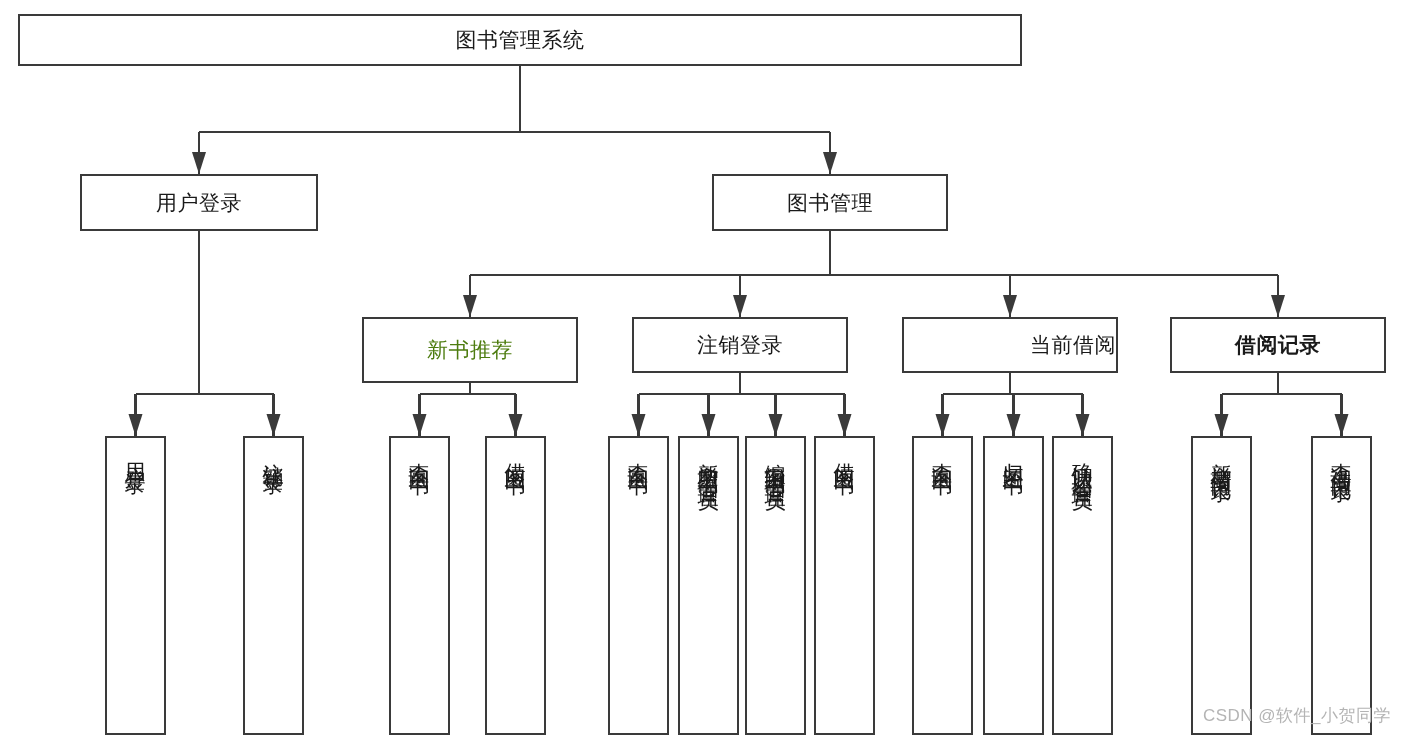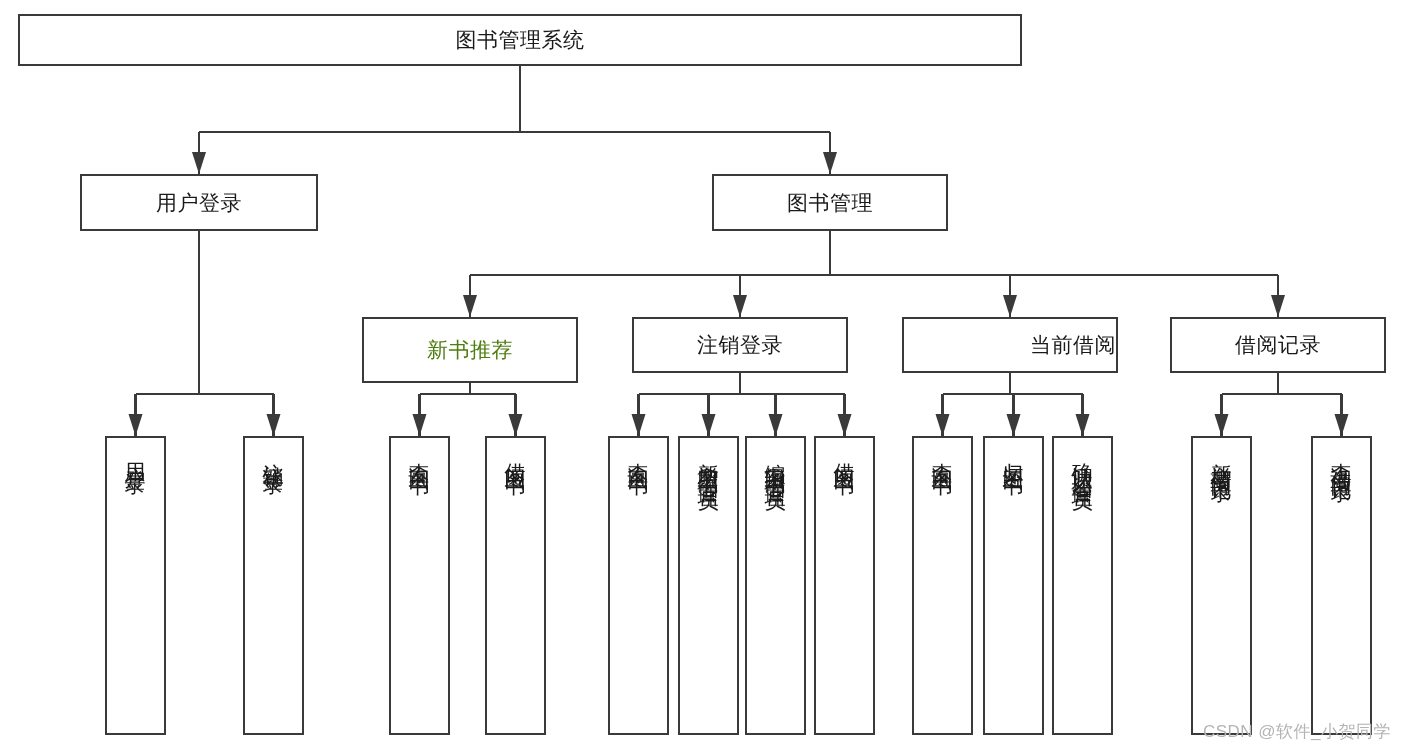--- a/index.html
+++ b/index.html
@@ -53,21 +53,21 @@
   .node.vert .label {
     writing-mode: vertical-rl;
     text-orientation: upright;
     font-size: 21px;
     letter-spacing: 4px;
     line-height: 1.0;
   }
   #watermark {
     position: absolute;
     right: 14px;
-    bottom: 4px;
+    bottom: 20px;
     font-size: 17px;
     color: #b4b4b4;
     letter-spacing: 0.5px;
     white-space: nowrap;
     pointer-events: none;
   }
 </style>
 </head>
 <body>
 
@@ -138,21 +138,21 @@
       </div>
       <div class="node horiz" style="left: 362px; top: 317px; width: 216px; height: 66px; border-color: rgb(58, 58, 58); background: rgb(255, 255, 255); color: #4d7c0f;">
         <span class="label">新书推荐</span>
       </div>
       <div class="node horiz" style="left: 632px; top: 317px; width: 216px; height: 56px; border-color: rgb(58, 58, 58); background: rgb(255, 255, 255); color: rgb(26, 26, 26);">
         <span class="label">注销登录</span>
       </div>
       <div class="node horiz" style="left: 902px; top: 317px; width: 216px; height: 56px; border-color: rgb(58, 58, 58); background: rgb(255, 255, 255); color: rgb(26, 26, 26); justify-content: flex-end;">
         <span class="label">当前借阅</span>
       </div>
-      <div class="node horiz" style="left: 1170px; top: 317px; width: 216px; height: 56px; border-color: rgb(58, 58, 58); background: rgb(255, 255, 255); color: rgb(26, 26, 26);">
+      <div class="node horiz" style="left: 1170px; top: 317px; width: 216px; height: 56px; border-color: rgb(58, 58, 58); background: rgb(255, 255, 255); color: rgb(26, 26, 26); font-weight: bold;">
         <span class="label">借阅记录</span>
       </div>
       <div class="node vert" style="left: 105px; top: 436px; width: 61px; height: 299px; border-color: rgb(58, 58, 58); background: rgb(255, 255, 255); color: rgb(26, 26, 26);">
         <span class="label">用户登录</span>
       </div>
       <div class="node vert" style="left: 243px; top: 436px; width: 61px; height: 299px; border-color: rgb(58, 58, 58); background: rgb(255, 255, 255); color: rgb(26, 26, 26);">
         <span class="label">注销登录</span>
       </div>
       <div class="node vert" style="left: 389px; top: 436px; width: 61px; height: 299px; border-color: rgb(58, 58, 58); background: rgb(255, 255, 255); color: rgb(26, 26, 26);">
         <span class="label">查询图书</span>

